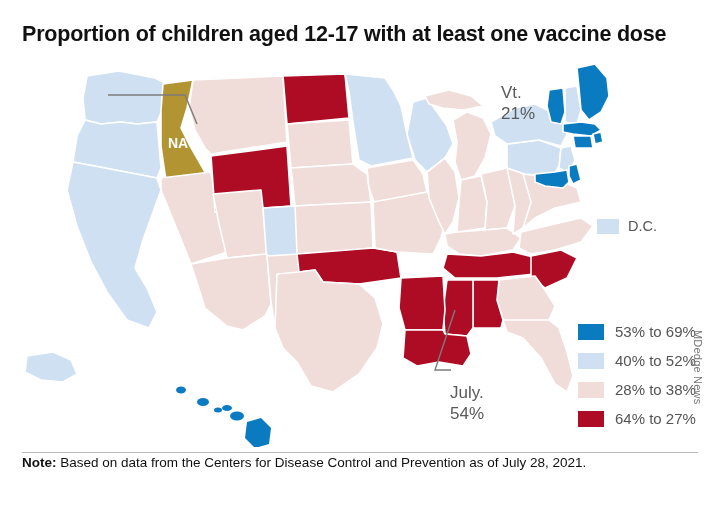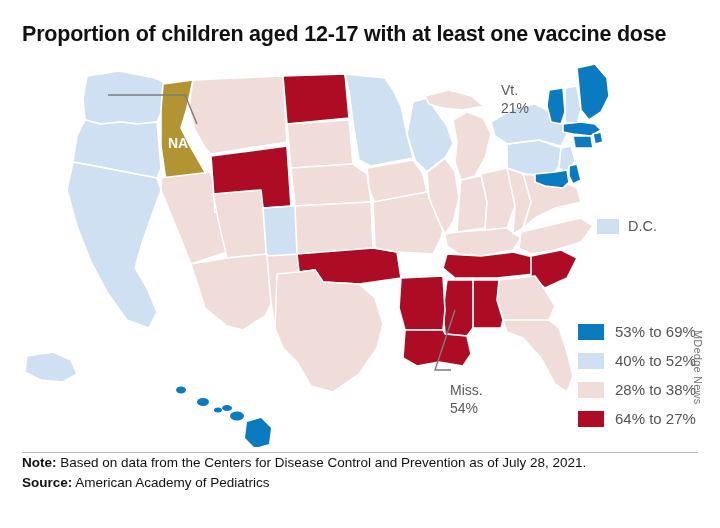--- a/index.html
+++ b/index.html
@@ -28,21 +28,21 @@
   .dc-swatch{width:22px;height:15px;background:#cfe0f2;}
   .dc-text{margin-left:9px;font-size:14.5px;color:#555555;}
 
   .credit{
     position:absolute;left:692px;top:330px;
     font-size:11px;color:#777777;
     writing-mode:vertical-rl;
     letter-spacing:0.2px;
   }
 
-  .callout{position:absolute;font-size:14px;color:#5a5a5a;line-height:1.25;}
+  .callout{position:absolute;font-size:17px;color:#5a5a5a;line-height:1.25;}
   .callout-vt{left:501px;top:82px;text-align:left;}
   .callout-miss{left:450px;top:382px;text-align:left;}
 
   .map-label{font-size:14px;fill:#ffffff;font-weight:bold;font-family:"Liberation Sans", sans-serif;}
 
   .footer{position:absolute;left:22px;top:455px;width:690px;}
   .rule{position:absolute;left:22px;top:452px;width:676px;height:1px;background:#b9b9b9;}
   .note{font-size:13.5px;color:#111111;margin:0 0 5px 0;white-space:nowrap;}
   .source{font-size:13.5px;color:#111111;margin:0;white-space:nowrap;}
   .note b,.source b{font-weight:bold;}
@@ -174,21 +174,21 @@
       <polyline points="440,248 420,308 436,308" fill="none" stroke="#7c7c7c" stroke-width="1.4"></polyline>
     </svg>
   </div>
 
   <div class="callout callout-vt">
     <div>Vt.</div>
     <div>21%</div>
   </div>
 
   <div class="callout callout-miss">
-    <div>Miss.</div>
+    <div>July.</div>
     <div>54%</div>
   </div>
 
   <div class="dc-key">
     <span class="dc-swatch" style="background: rgb(207, 224, 242);"></span>
     <span class="dc-text">D.C.</span>
   </div>
 
   <div class="legend">
     <div class="legend-row">
@@ -207,16 +207,15 @@
       <span class="swatch" style="background: rgb(173, 12, 36);"></span>
       <span class="legend-label">64% to 27%</span>
     </div>
   </div>
 
   <div class="credit">MDedge News</div>
 
   <div class="rule"></div>
   <div class="footer">
     <p class="note"><b>Note:</b><span> Based on data from the Centers for Disease Control and Prevention as of July 28, 2021.</span></p>
-    <p class="source"><b>Source:</b><span> American Academy of Pediatrics</span></p>
   </div>
 
 </div>
 
 </body></html>

